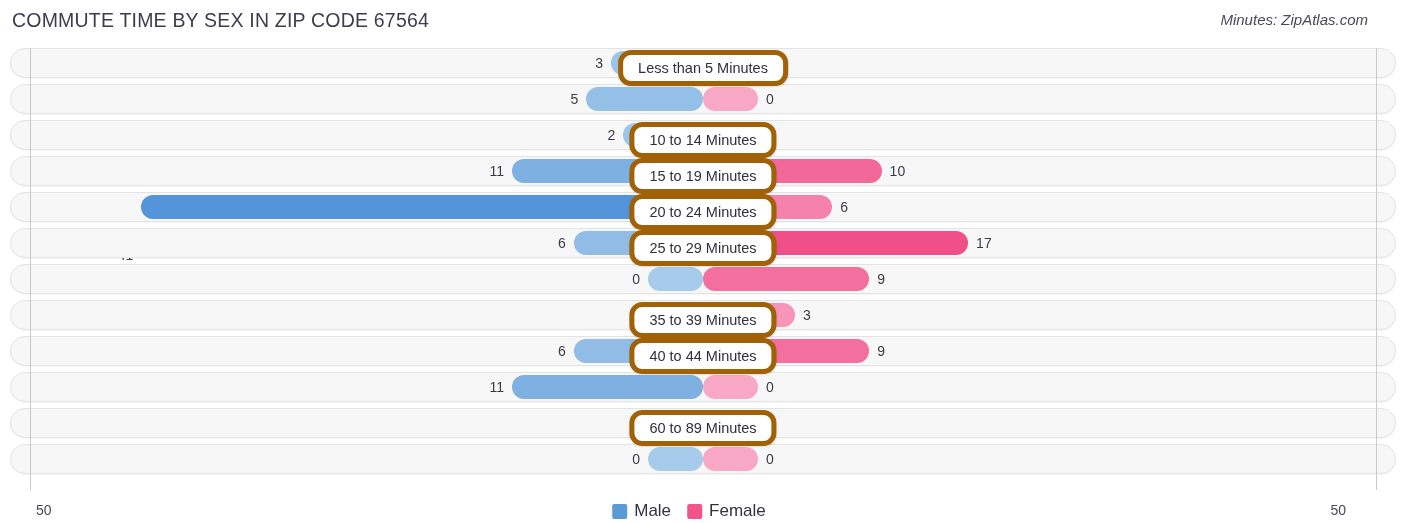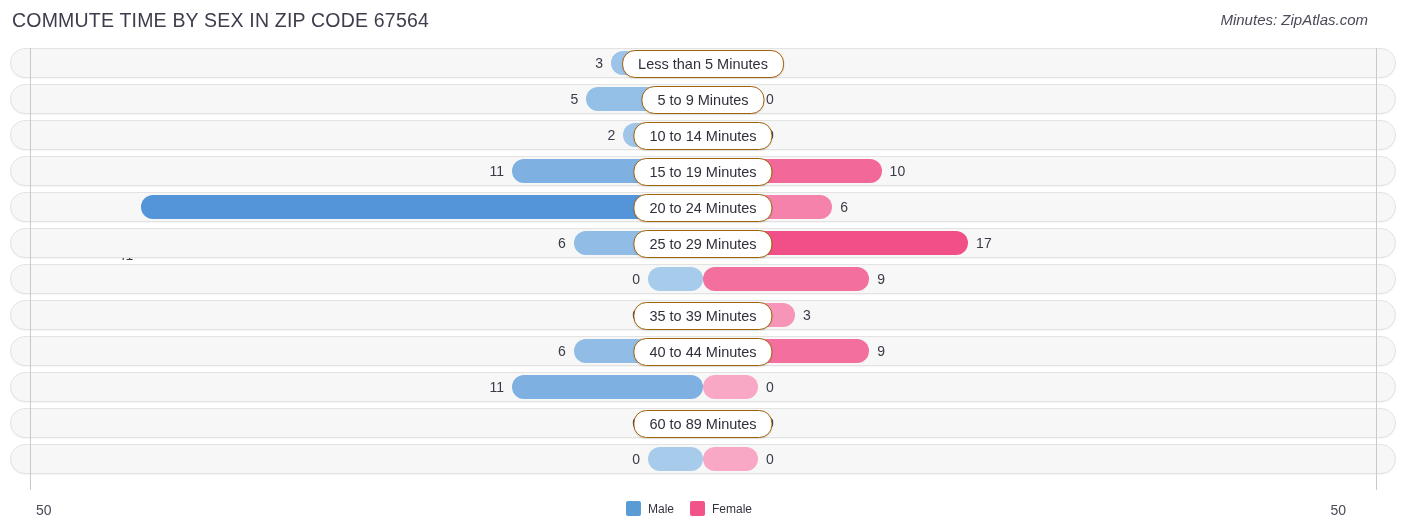--- a/index.html
+++ b/index.html
@@ -116,21 +116,21 @@
   .bar-value.female { text-align: left; }
 
   .center-label {
     position: absolute;
     top: 1px;
     height: 26px;
     line-height: 26px;
     left: 50%;
     transform: translateX(-50%);
     background: #ffffff;
-    border: 1px solid #a16207;
+    border: 5px solid #a16207;
     border-radius: 13px;
     padding: 0 15px;
     font-size: 14.5px;
     color: #30303c;
     white-space: nowrap;
     z-index: 3;
     box-shadow: 0 1px 1.5px rgba(0,0,0,0.10);
   }
 
   
@@ -157,21 +157,21 @@
     transform: translateX(-50%);
     top: 3px;
     display: flex;
     align-items: center;
     gap: 16px;
   }
   .legend-item {
     display: flex;
     align-items: center;
     gap: 7px;
-    font-size: 12px;
+    font-size: 17px;
     color: #33333f;
   }
   .legend-swatch {
     width: 15px;
     height: 15px;
     border-radius: 2px;
     display: inline-block;
   }
 </style>
 </head>
@@ -196,21 +196,20 @@
             <div class="bar-value female" style="left: calc(50% + 63px);">0</div>
             <div class="center-label">Less than 5 Minutes</div>
           </div>
         </div>
         <div class="row">
           <div class="bars">
             <div class="bar male" style="width: 116.8px; background: rgb(148, 191, 231);"></div>
             <div class="bar female" style="width: 55px; background: rgb(248, 168, 196);"></div>
             <div class="bar-value male" style="right: calc(50% + 124.8px);">5</div>
             <div class="bar-value female" style="left: calc(50% + 63px);">0</div>
-            <div class="center-label">5 to 9 Minutes</div>
           </div>
         </div>
         <div class="row">
           <div class="bars">
             <div class="bar male" style="width: 79.72px; background: rgb(159, 198, 233);"></div>
             <div class="bar female" style="width: 55px; background: rgb(248, 168, 196);"></div>
             <div class="bar-value male" style="right: calc(50% + 87.72px);">2</div>
             <div class="bar-value female" style="left: calc(50% + 63px);">0</div>
             <div class="center-label">10 to 14 Minutes</div>
           </div>

